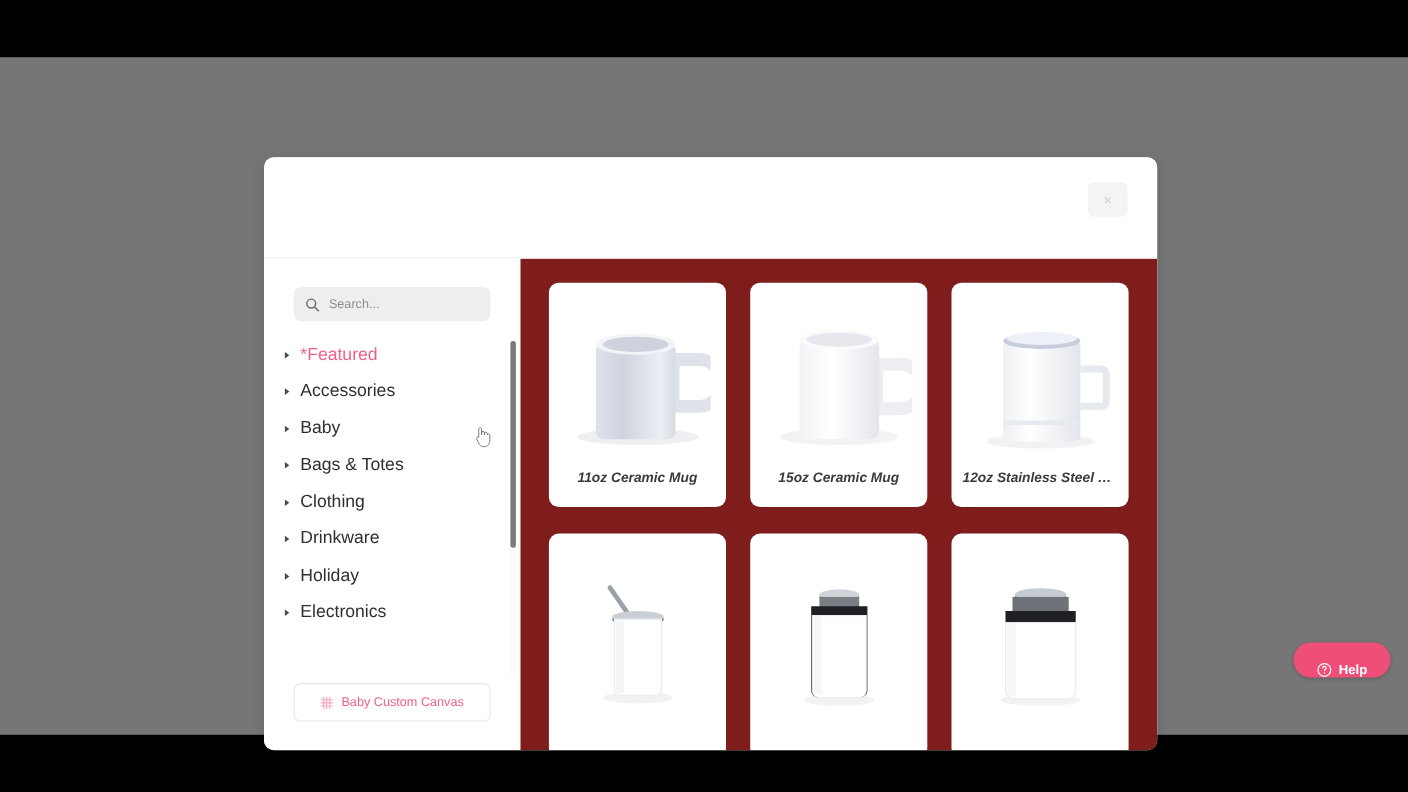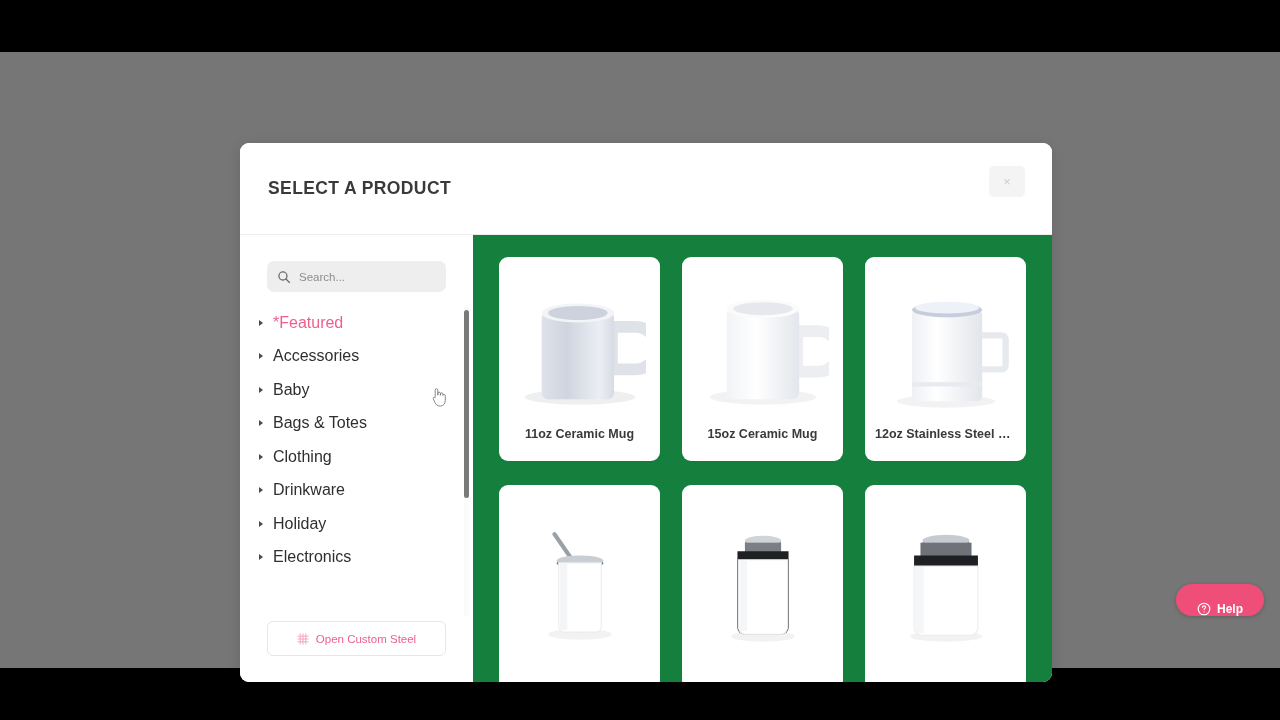--- a/index.html
+++ b/index.html
@@ -203,23 +203,24 @@
     color: #ef5f8b;
     cursor: pointer;
     font-family: "Liberation Sans", sans-serif;
   }
 
   .grid-icon { width: 12px; height: 12px; display: block; color: #f2a7bd; }
 
   
   .content {
     flex: 1 1 auto;
-    background: #15803d;
+    background: #7f1d1d;
     padding: 22px 26px 16px 26px;
     overflow: hidden;
+    font-style: italic;
   }
 
   .product-grid {
     display: grid;
     grid-template-columns: repeat(3, 1fr);
     gap: 24px 22px;
   }
 
   .product-card {
     background: #ffffff;
@@ -292,21 +293,20 @@
 </head>
 <body>
 
 <div id="screen">
 
   <div class="viewport">
 
     <div class="modal">
 
       <div class="modal-header">
-        <div class="modal-title">SELECT A PRODUCT</div>
         <button class="close-button">×</button>
       </div>
 
       <div class="modal-body">
 
         <div class="sidebar">
 
           <div class="search-wrap">
             <svg class="search-icon" viewBox="0 0 16 16" fill="none" stroke="currentColor" stroke-width="1.5">
               <circle cx="6.8" cy="6.8" r="4.6"></circle>
@@ -357,21 +357,21 @@
           <div class="sidebar-footer">
             <button class="custom-canvas-btn">
               <svg class="grid-icon" viewBox="0 0 12 12" stroke="currentColor" stroke-width="1" fill="none">
                 <line x1="3.2" y1="0.5" x2="3.2" y2="11.5"></line>
                 <line x1="6" y1="0.5" x2="6" y2="11.5"></line>
                 <line x1="8.8" y1="0.5" x2="8.8" y2="11.5"></line>
                 <line x1="0.5" y1="3.2" x2="11.5" y2="3.2"></line>
                 <line x1="0.5" y1="6" x2="11.5" y2="6"></line>
                 <line x1="0.5" y1="8.8" x2="11.5" y2="8.8"></line>
               </svg>
-              <span>Open Custom Steel</span>
+              <span>Baby Custom Canvas</span>
             </button>
           </div>
         </div>
 
         <div class="content">
           <div class="product-grid">
               <div class="product-card">
                 <div class="product-image">
                   <svg viewBox="0 0 124 124" width="132" height="132">
       <defs>

